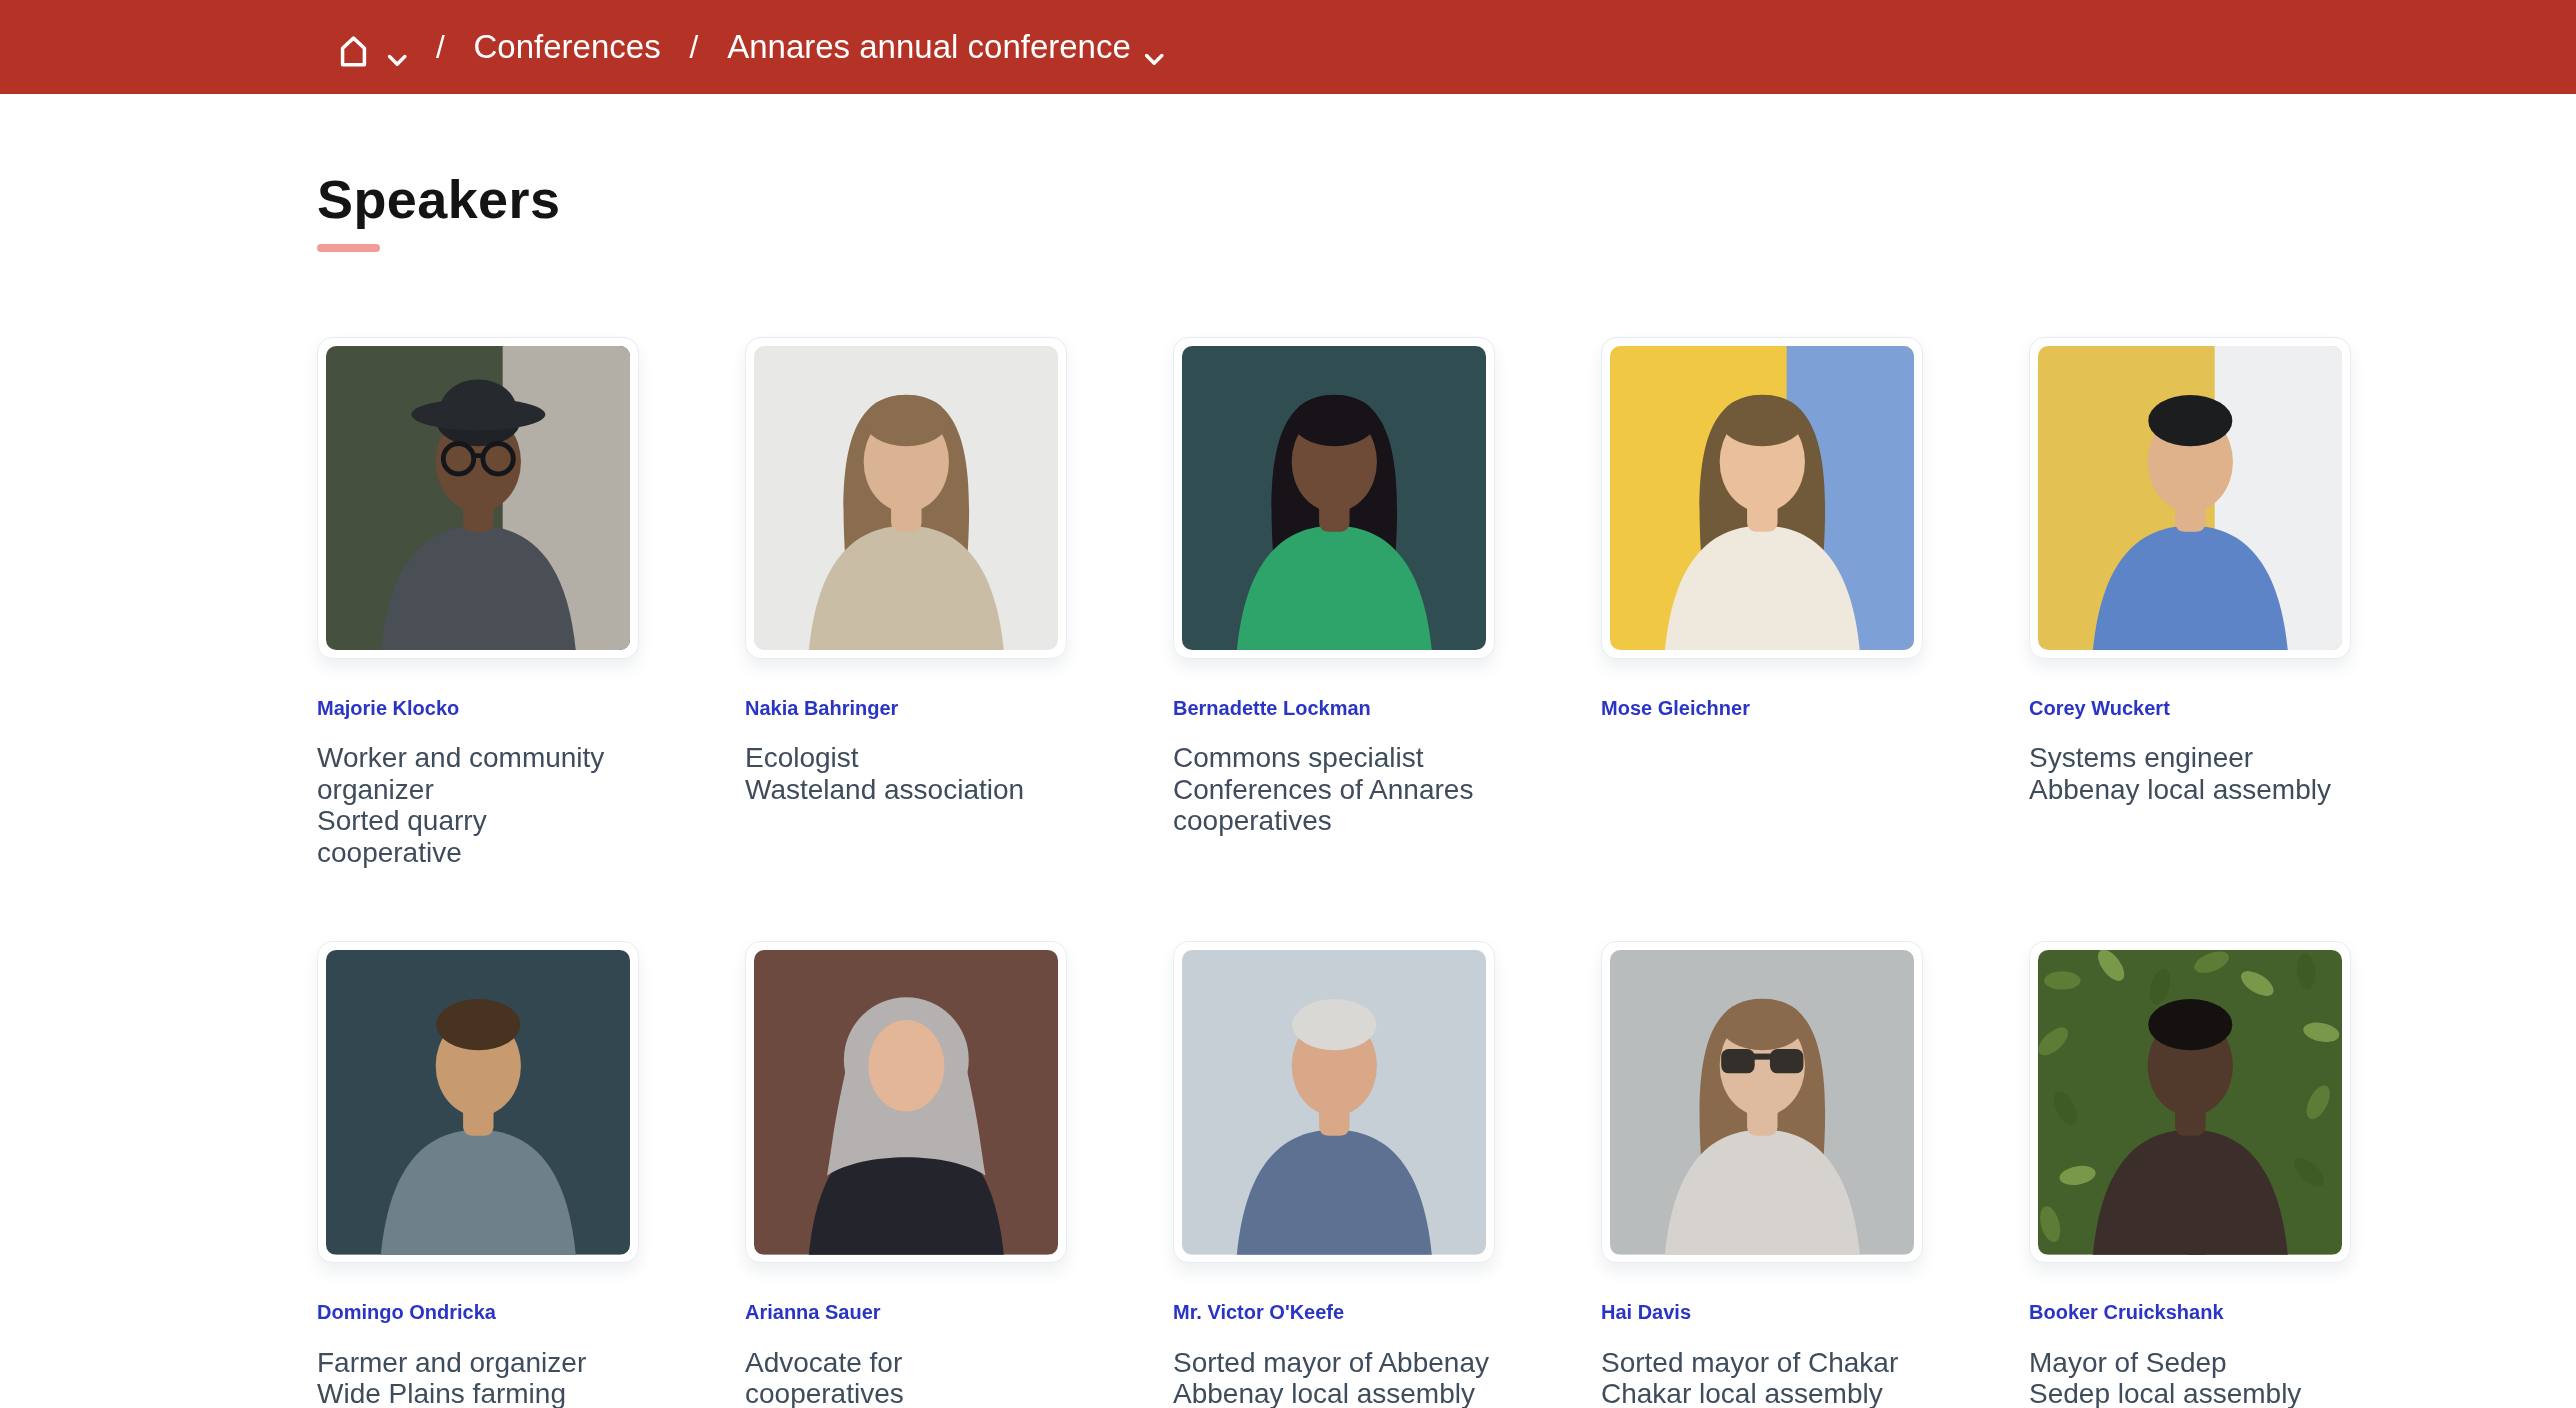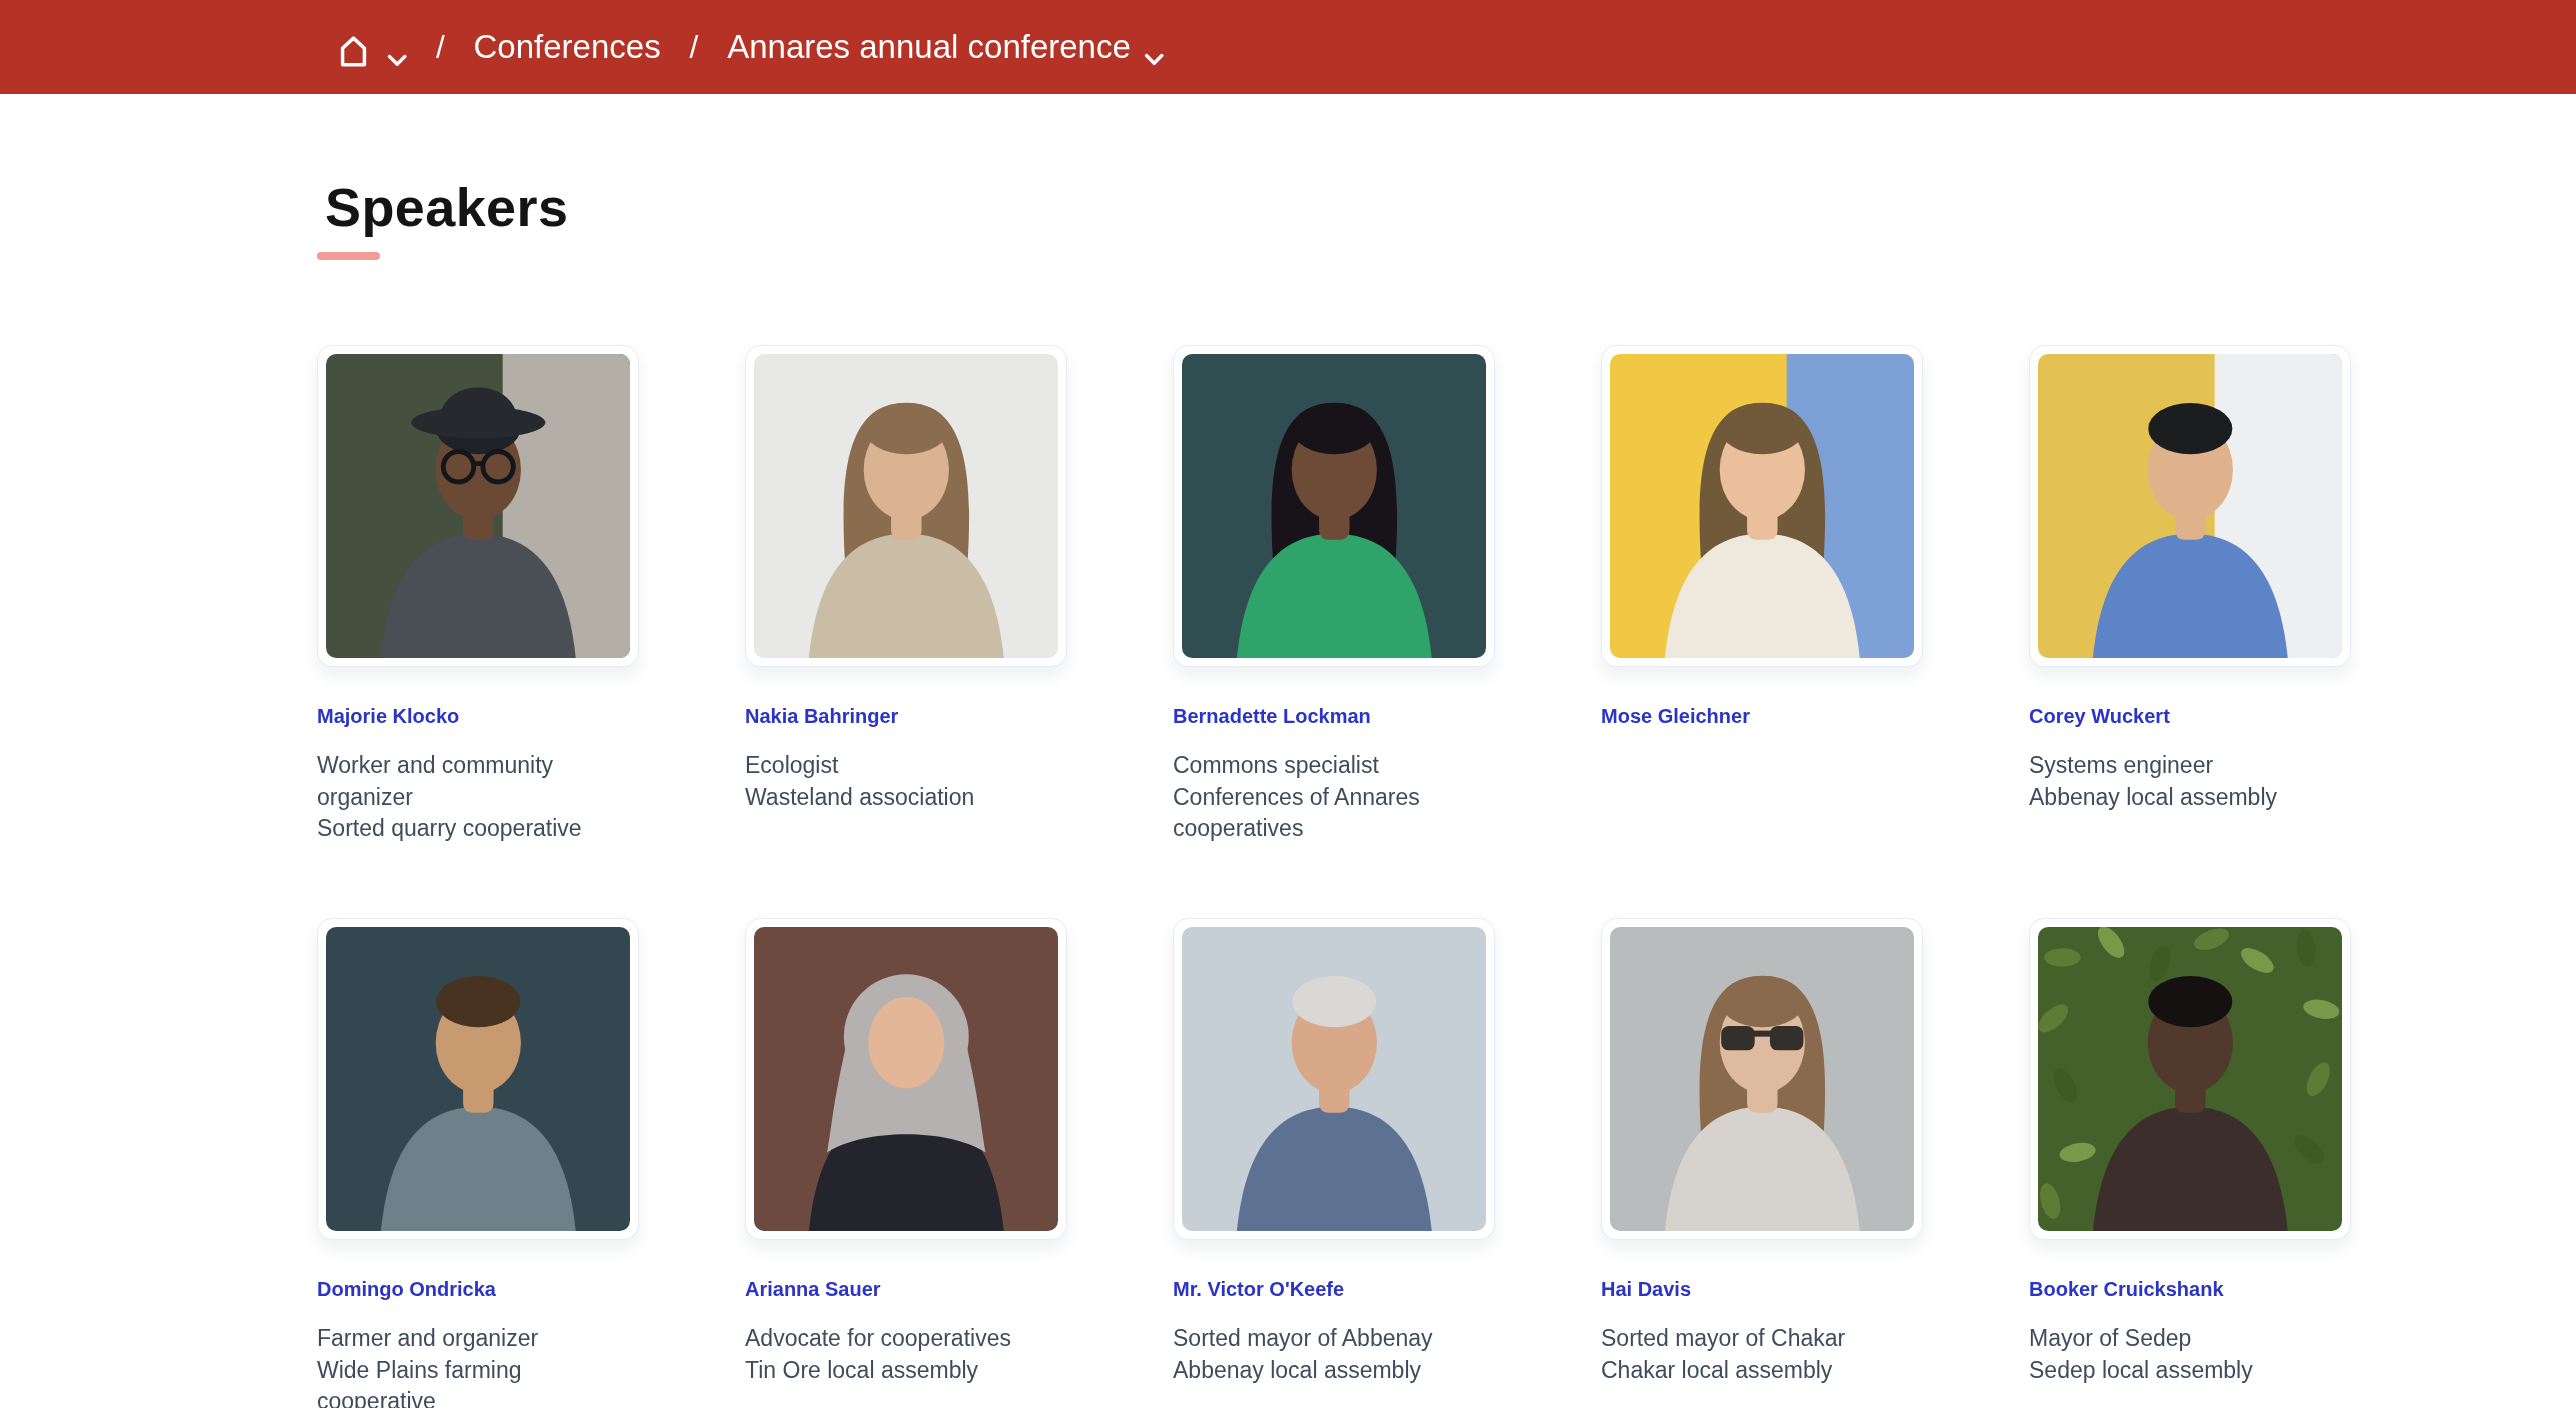--- a/index.html
+++ b/index.html
@@ -24,42 +24,42 @@
     height:94px;background:var(--topbar-bg);
     display:flex;align-items:center;padding-left:334px;
   }
   .breadcrumb{display:flex;align-items:center;gap:20.4px;color:var(--breadcrumb-text);font-size:33px;}
   .crumb-link{display:flex;align-items:flex-end;gap:13.6px;color:var(--breadcrumb-text);text-decoration:none;cursor:pointer}
   .home-svg{width:39px;height:39px;display:block}
   .caret-svg{width:20.4px;height:12.8px;display:block;margin-top:3.4px}
   .sep{padding:0 8.5px;font-size:31.5px}
   
   main{padding:75px 0 0 317px}
-  h1{margin:8px;font-size:54px;line-height:61px;font-weight:700;color:var(--heading-text);letter-spacing:0.4px}
+  h1{margin:0;font-size:54px;line-height:61px;font-weight:700;color:var(--heading-text);letter-spacing:0.4px}
   .h-underline{width:63px;height:8.5px;border-radius:5.1px;background:var(--heading-underline);margin-top:13.6px}
   .grid{
     margin-top:85px;
     display:grid;grid-template-columns:repeat(5,322px);
     column-gap:106px;row-gap:73px;width:2036px;
   }
   .card{width:322px}
   .photo{
     display:block;width:322px;height:322px;
     border:1.7px solid var(--card-border);border-radius:15.3px;
     padding:7.7px;background:#fff;cursor:pointer;
     box-shadow:0 8.5px 15.3px rgba(44,60,90,.08);
   }
   .ill{width:100%;height:100%;border-radius:10.2px;overflow:hidden;display:block}
   .ill svg{display:block;width:100%;height:100%}
   .name{
     display:block;margin-top:31px;
     font-size:20px;line-height:37px;font-weight:700;
     color:var(--name-link);text-decoration:none;cursor:pointer;
   }
-  .desc{margin:15.3px 0 0;font-size:23px;line-height:31.5px;color:var(--description-text)}
+  .desc{margin:15.3px 0 0;font-size:28px;line-height:31.5px;color:var(--description-text)}
   .desc span{display:block}
 </style>
 </head>
 <body>
 
 <header class="topbar">
   <nav class="breadcrumb">
     <a class="crumb-link">
       <svg class="home-svg" viewBox="0 0 100 100">
         <path d="M22 94 L22 52 L50 26 L78 52 L78 94 Z" fill="none" stroke="#ffffff" stroke-width="9" stroke-linejoin="round"></path>

